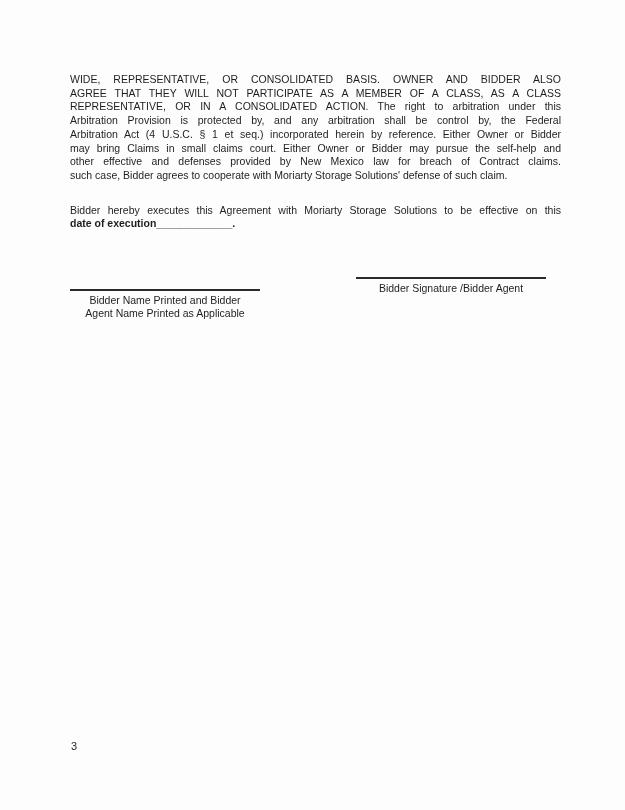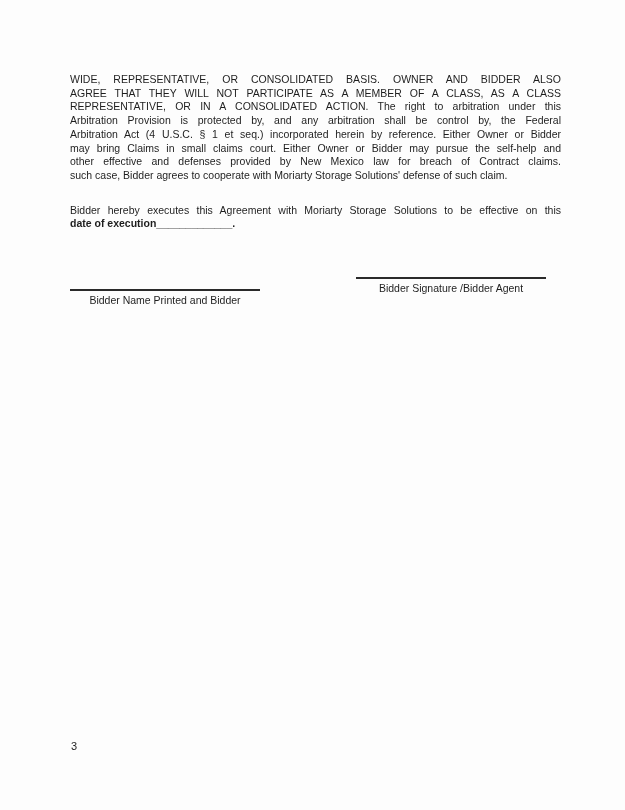--- a/index.html
+++ b/index.html
@@ -82,20 +82,21 @@
 
     <div class="para2">
       <div class="jline">Bidder hereby executes this Agreement with Moriarty Storage Solutions to be effective on this</div>
       <div class="exec-line"><span>date of execution</span><span>_____________</span><span>.</span></div>
     </div>
 
   </div>
 
   <div class="sig-col sig-left">
     <div>Bidder Name Printed and Bidder</div>
+    <div>Agent Name Printed as Applicable</div>
   </div>
 
   <div class="sig-col sig-right">
     <div>Bidder Signature /Bidder Agent</div>
   </div>
 
   <div class="page-number">3</div>
 
 </div>
 

